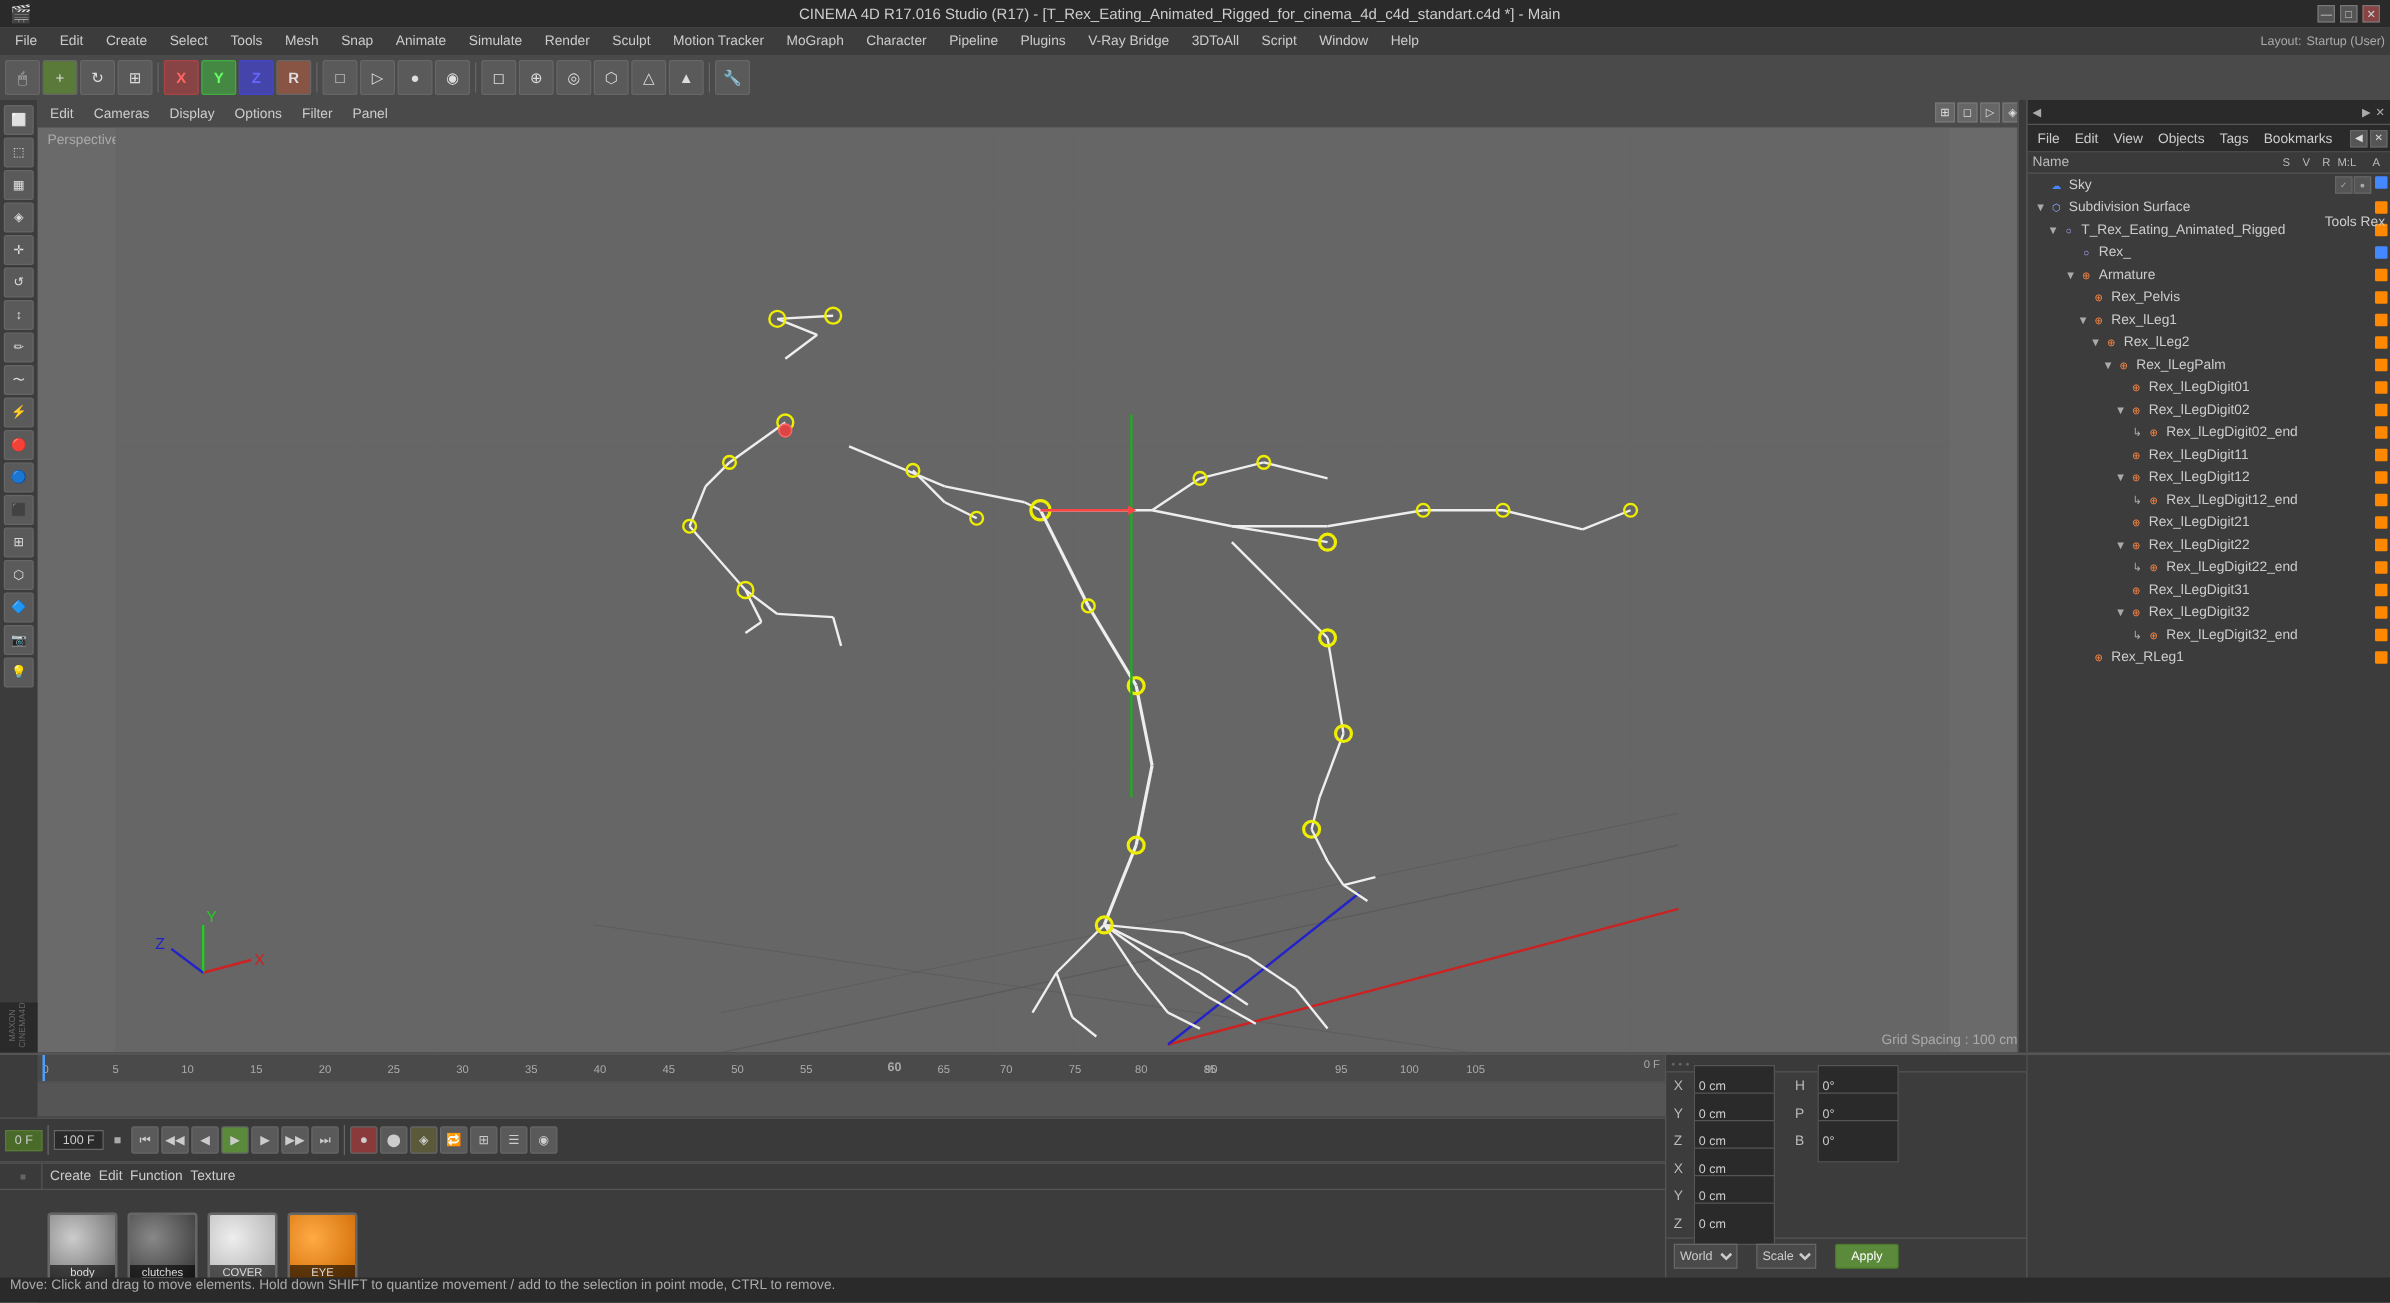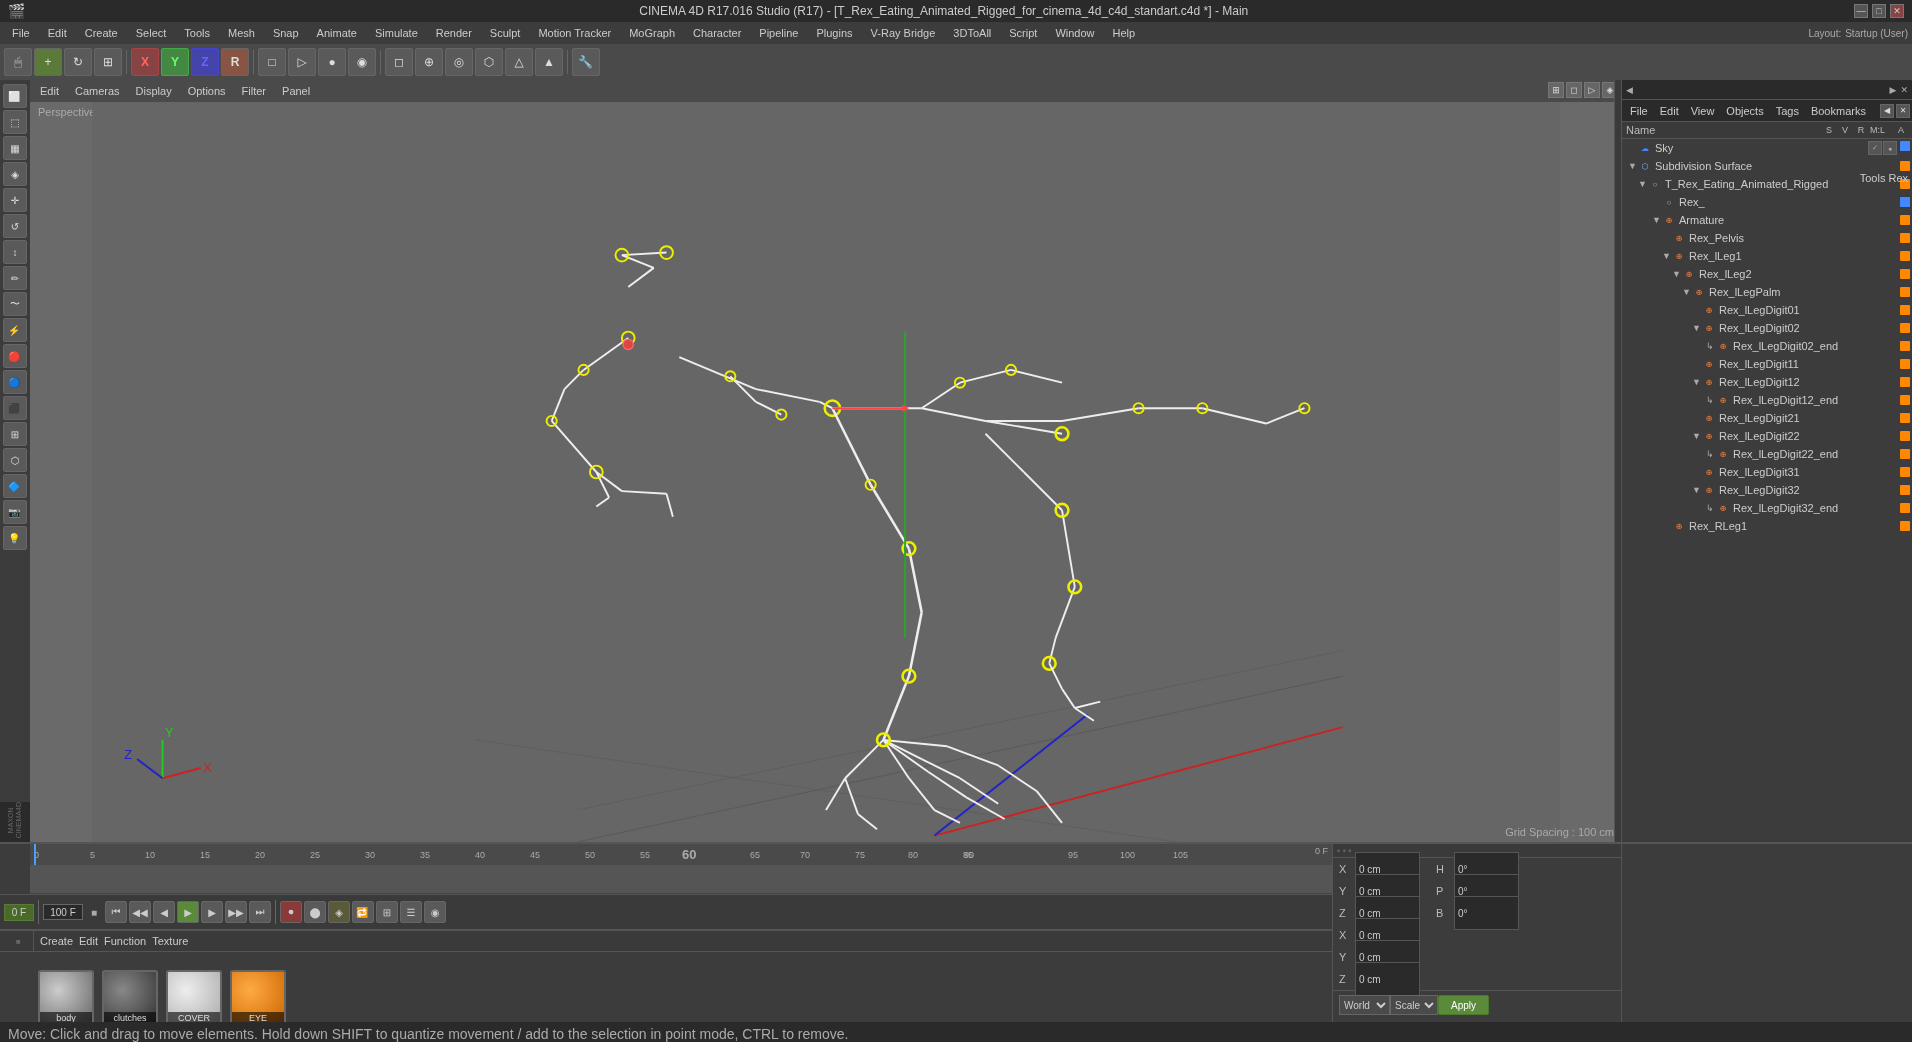--- a/index.html
+++ b/index.html
@@ -277,24 +277,24 @@
       cursor: pointer;
     }
 
     
     #status-bar {
       position: absolute;
       bottom: 0; left: 0; right: 0;
       height: 20px;
       background: #2a2a2a;
       display: flex;
-      align-items: flex-end;
+      align-items: flex-start;
       padding: 0 8px;
       color: #aaa;
-      font-size: 14px;
+      font-size: 11px;
       z-index: 200;
     }
     .coord-row {
       display: flex;
       align-items: center;
       padding: 2px 6px;
       gap: 4px;
       height: 22px;
     }
     .coord-axis { width: 12px; color: #bbb; font-size: 11px; }
@@ -881,21 +881,21 @@
       <span style="position:absolute; left:115px; color:#aaa; font-size:9px;">10</span>
       <span style="position:absolute; left:170px; color:#aaa; font-size:9px;">15</span>
       <span style="position:absolute; left:225px; color:#aaa; font-size:9px;">20</span>
       <span style="position:absolute; left:280px; color:#aaa; font-size:9px;">25</span>
       <span style="position:absolute; left:335px; color:#aaa; font-size:9px;">30</span>
       <span style="position:absolute; left:390px; color:#aaa; font-size:9px;">35</span>
       <span style="position:absolute; left:445px; color:#aaa; font-size:9px;">40</span>
       <span style="position:absolute; left:500px; color:#aaa; font-size:9px;">45</span>
       <span style="position:absolute; left:555px; color:#aaa; font-size:9px;">50</span>
       <span style="position:absolute; left:610px; color:#aaa; font-size:9px;">55</span>
-      <span style="position:absolute; left:652px; color:#aaa; font-size:13px;font-weight:bold;">60</span>
+      <span style="position:absolute; left:680px; color:#aaa; font-size:10px;font-weight:bold;">60</span>
       <span style="position:absolute; left:720px; color:#aaa; font-size:9px;">65</span>
       <span style="position:absolute; left:770px; color:#aaa; font-size:9px;">70</span>
       <span style="position:absolute; left:825px; color:#aaa; font-size:9px;">75</span>
       <span style="position:absolute; left:878px; color:#aaa; font-size:9px;">80</span>
       <span style="position:absolute; left:933px; color:#aaa; font-size:9px;">85</span>
       <span style="position:absolute; left:934px; color:#aaa; font-size:9px;">90</span>
       <span style="position:absolute; left:1038px; color:#aaa; font-size:9px;">95</span>
       <span style="position:absolute; left:1090px; color:#aaa; font-size:9px;">100</span>
       <span style="position:absolute; left:1143px; color:#aaa; font-size:9px;">105</span>
 
@@ -1013,21 +1013,21 @@
       <input class="coord-input" value="0 cm" style="">
       <div class="coord-sep"></div>
     </div>
 
     <div class="coord-row">
       <div class="coord-axis">Z</div>
       <input class="coord-input" value="0 cm" style="">
       <div class="coord-sep"></div>
     </div>
 
-    <div style="display:flex; padding:4px 6px; gap:0; border-top:1px solid #555;">
+    <div style="display:flex; padding:4px 6px; gap:15px; border-top:1px solid #555;">
       <select style="background:#4a4a4a; border:1px solid #666; color:#ccc; font-size:10px; height:20px; cursor:pointer;">
         <option>World</option>
         <option>Object</option>
       </select>
       <select style="background:#4a4a4a; border:1px solid #666; color:#ccc; font-size:10px; height:20px; cursor:pointer;">
         <option>Scale</option>
       </select>
       <button style="background:#5a8a3a; border:1px solid #4a7a2a; color:#fff; font-size:10px; height:20px; padding:0 12px; cursor:pointer; border-radius:2px;">Apply</button>
     </div>
   </div>

